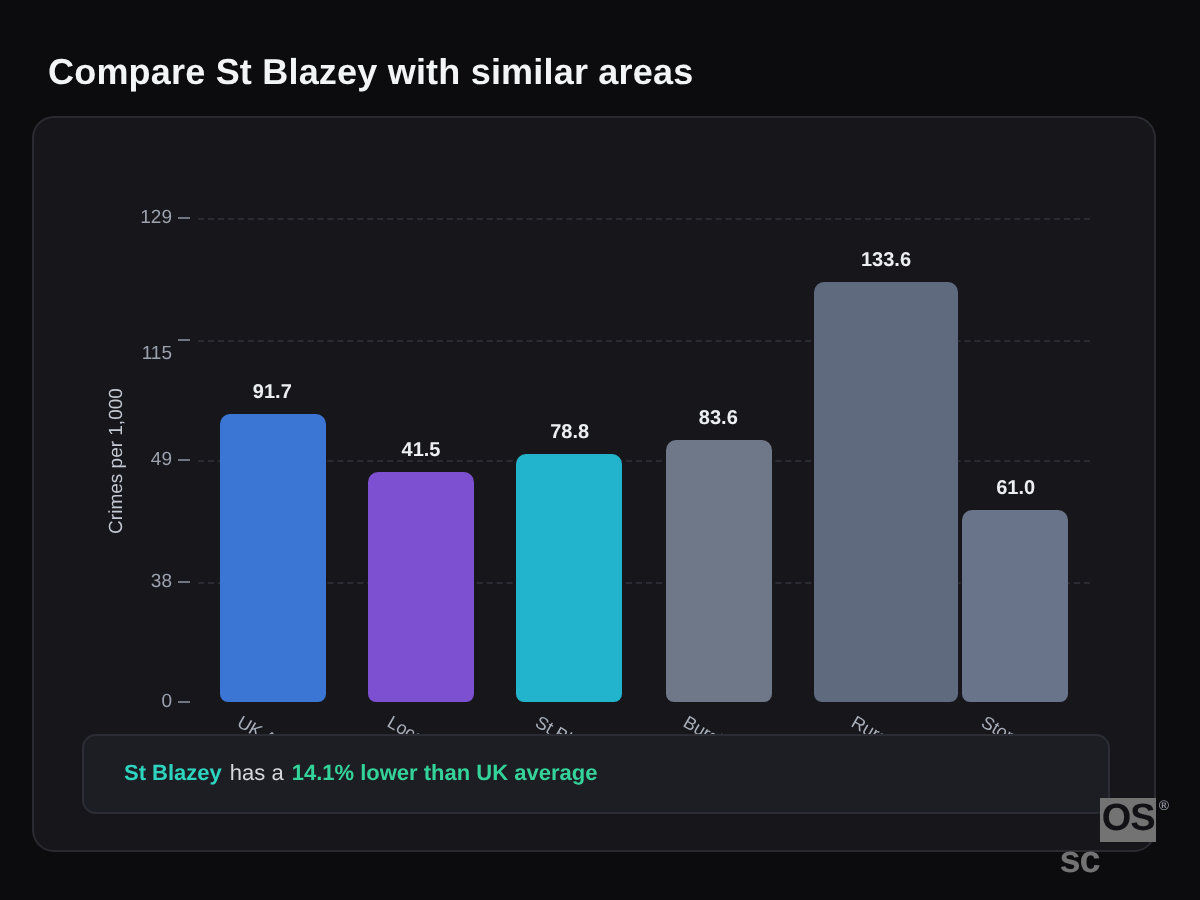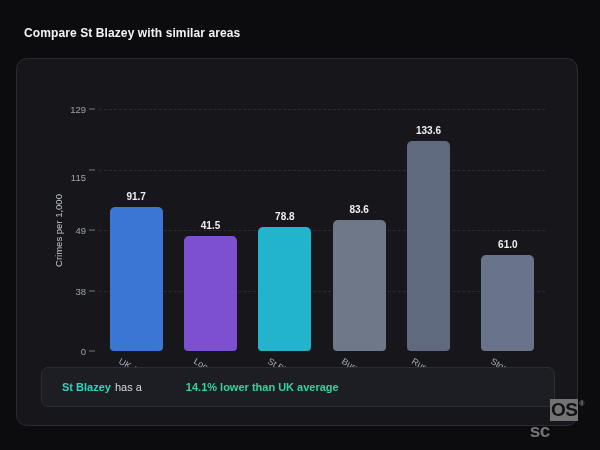--- a/index.html
+++ b/index.html
@@ -13,21 +13,21 @@
   body {
     background: #0c0c0e;
     font-family: "Liberation Sans", sans-serif;
     position: relative;
   }
 
   #page-title {
     position: absolute;
     left: 24px;
     top: 26px;
-    font-size: 12px;
+    font-size: 18px;
     font-weight: bold;
     color: #f3f4f6;
     letter-spacing: 0.1px;
   }
 
   #chart-card {
     position: absolute;
     left: 16px;
     top: 58px;
     width: 562px;
@@ -214,37 +214,37 @@
         <div class="bar-slot" style="left: 159.333px; width: 53px;">
           <div class="bar" style="height: 123.829px; background: rgb(34, 180, 204);"></div>
           <div class="bar-value" style="bottom: 128.829px;">78.8</div>
           <div class="bar-cat">St Blazey</div>
         </div>
         <div class="bar-slot" style="left: 233.667px; width: 53px;">
           <div class="bar" style="height: 131.371px; background: rgb(110, 120, 136);"></div>
           <div class="bar-value" style="bottom: 136.371px;">83.6</div>
           <div class="bar-cat">Bursledon</div>
         </div>
-        <div class="bar-slot" style="left: 308px; width: 43px;">
+        <div class="bar-slot" style="left: 308px; width: 72px;">
           <div class="bar" style="height: 209.943px; background: rgb(95, 106, 127);"></div>
           <div class="bar-value" style="bottom: 214.943px;">133.6</div>
           <div class="bar-cat">Rural Wyre...</div>
         </div>
         <div class="bar-slot" style="left: 382.333px; width: 53px;">
           <div class="bar" style="height: 95.8571px; background: rgb(105, 116, 138);"></div>
           <div class="bar-value" style="bottom: 100.857px; margin-top: 24px;">61.0</div>
           <div class="bar-cat">Stone (Dar...</div>
         </div>
       </div>
   </div>
 
   <div id="insight-banner">
     <span class="strong" style="color: rgb(45, 212, 191);">St Blazey</span>
     <span style="color: rgb(214, 216, 222);">has a</span>
-    <span class="strong" style="color: rgb(52, 211, 153); margin-left: 40px;">14.1% lower than UK average</span>
+    <span class="strong" style="color: rgb(52, 211, 153);">14.1% lower than UK average</span>
   </div>
 
 </div>
 
 <div id="logo">
   <span class="lg-sc">sc</span>
   <span class="lg-os">OS</span>
   <span class="lg-r">®</span>
 </div>
 

